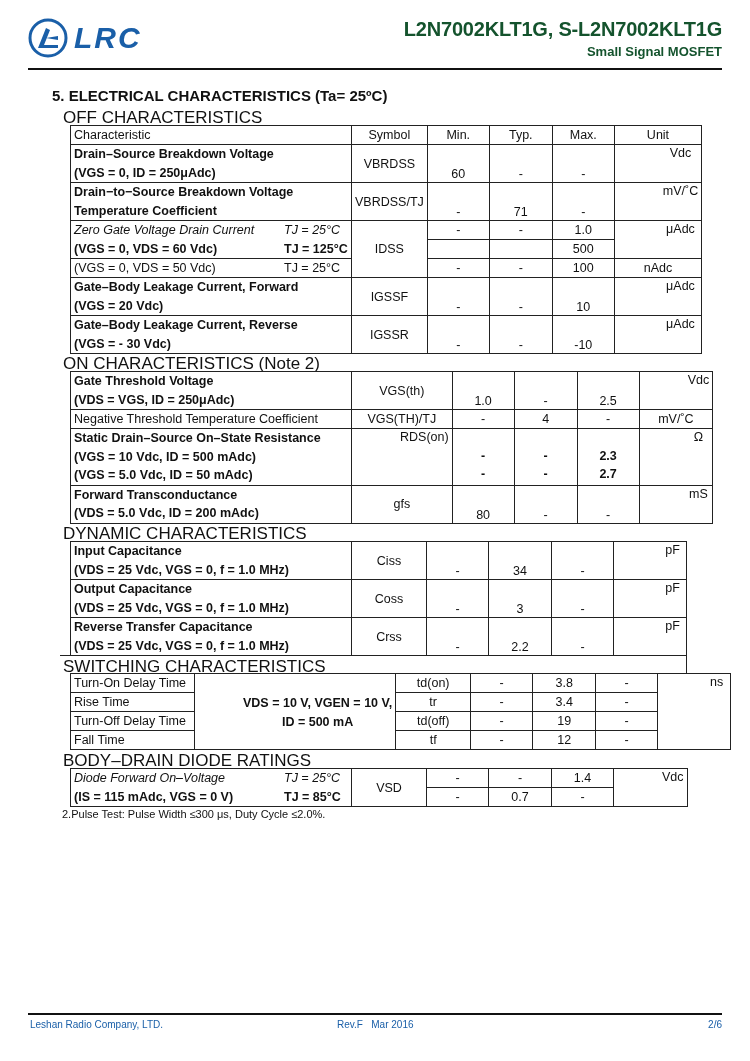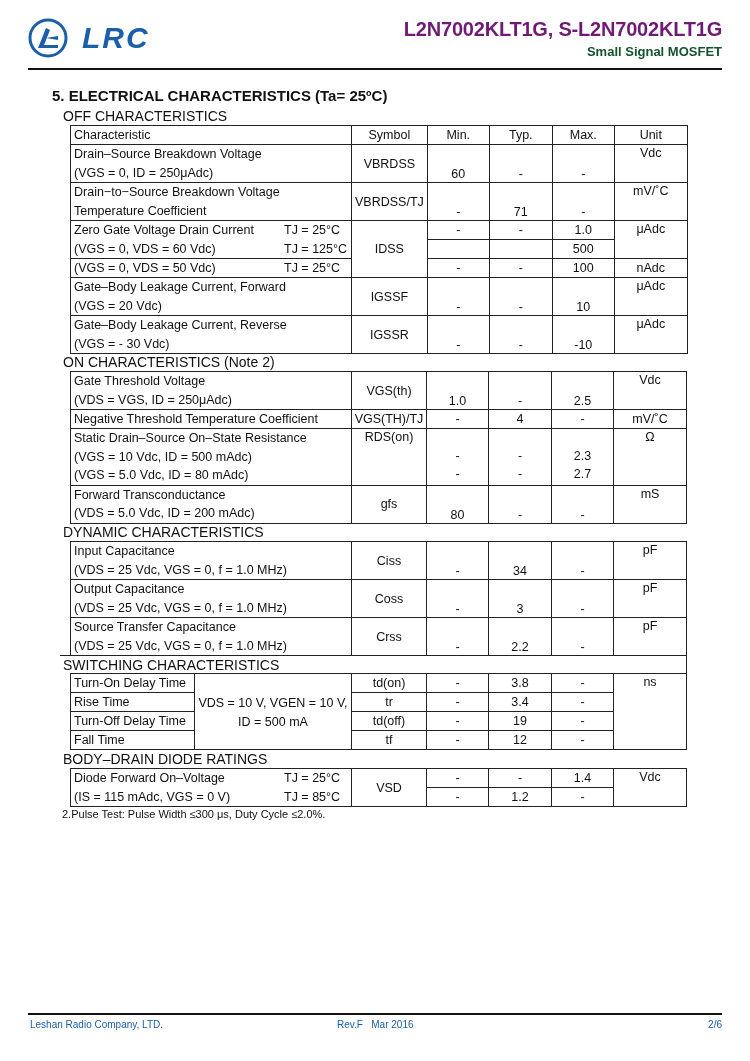--- a/index.html
+++ b/index.html
@@ -1,38 +1,38 @@
 <!DOCTYPE html>
 <html><head>
 <meta charset="utf-8">
 <style>
   * { box-sizing: border-box; margin: 0; padding: 0; }
   html, body { width: 750px; height: 1061px; background: #ffffff; }
   body { position: relative; font-family: "Liberation Sans", sans-serif; color: #111; overflow: hidden; }
 
   .header { position: absolute; left: 0; top: 0; width: 750px; height: 70px; }
-  .logo { position: absolute; left: 28px; top: 18px; display: flex; align-items: center; gap: 8px; }
+  .logo { position: absolute; left: 28px; top: 18px; display: flex; align-items: center; }
   .logo-circle { width: 40px; height: 40px; }
   .logo-text { font-family: "Liberation Sans", sans-serif; font-weight: bold; font-style: italic; font-size: 30px; color: #1a5fa8; margin-left: 6px; letter-spacing: 2px; line-height: 40px; }
-  .title { position: absolute; right: 28px; top: 18px; font-size: 20px; font-weight: bold; color: #701a75; white-space: nowrap; letter-spacing: -0.2px; }
+  .title { position: absolute; right: 28px; top: 18px; font-size: 20px; font-weight: bold; color: #14532d; white-space: nowrap; letter-spacing: -0.2px; }
   .subtitle { position: absolute; right: 28px; top: 44px; font-size: 13px; font-weight: bold; color: #14532d; }
   .hr-top { position: absolute; left: 28px; top: 68px; width: 694px; height: 2px; background: #111; }
 
   .section-title { position: absolute; left: 52px; top: 87px; font-size: 15px; font-weight: bold; }
-  .group-label { position: absolute; left: 63px; font-size: 14px; }
+  .group-label { position: absolute; left: 63px; font-size: 17px; }
   .note { position: absolute; left: 62px; top: 808px; font-size: 11px; }
 
   table.spec { position: absolute; border-collapse: collapse; font-size: 12.5px; }
   table.spec td { border: 1.5px solid #222; padding: 0 3px; height: 19px; vertical-align: middle; white-space: nowrap; }
   table.spec td.c { text-align: center; }
   table.spec td.b { vertical-align: bottom; padding-bottom: 1px; margin-top: 28px; }
-  table.spec td.t { vertical-align: top; padding-top: 1px; }
-  .nb-top { border-top: none !important; }
-  .nb-bot { border-bottom: none !important; }
-  .line { display: block; height: 18.5px; line-height: 18.5px; }
+  table.spec td.t { vertical-align: top; padding-top: 1px; padding-left: 48px; }
+  .nb-top { border-top: none !important; font-weight: bold; }
+  .nb-bot { border-bottom: none !important; font-style: italic; }
+  .line { display: block; height: 18.5px; line-height: 18.5px; font-weight: bold; }
   .char-split { display: flex; justify-content: space-between; }
 
   .col-char { width: 281px; }
   .col-sym { width: 75px; }
   .col-min { width: 62px; }
   .col-typ { width: 63px; }
   .col-max { width: 62px; }
   .col-unit { width: 73px; }
 
   .hr-bot { position: absolute; left: 28px; top: 1013px; width: 694px; height: 1.5px; background: #111; }
@@ -187,21 +187,21 @@
     <td class="c" style="padding:0">VGS(TH)/TJ</td>
     <td class="c">-</td>
     <td class="c">4</td>
     <td class="c">-</td>
     <td class="c">mV/˚C</td>
   </tr>
   <tr>
     <td>
           <span class="line">Static Drain–Source On–State Resistance</span>
           <span class="line">(VGS = 10 Vdc, ID = 500 mAdc)</span>
-          <span class="line">(VGS = 5.0 Vdc, ID = 80 mAdc)</span>
+          <span class="line">(VGS = 5.0 Vdc, ID = 50 mAdc)</span>
         </td>
     <td class="c t">RDS(on)</td>
     <td class="c b">
           <span class="line">-</span>
           <span class="line">-</span>
         </td>
     <td class="c b">
           <span class="line">-</span>
           <span class="line">-</span>
         </td>
@@ -253,21 +253,21 @@
           <span class="line">(VDS = 25 Vdc, VGS = 0, f = 1.0 MHz)</span>
         </td>
     <td class="c">Coss</td>
     <td class="c b">-</td>
     <td class="c b">3</td>
     <td class="c b">-</td>
     <td class="c t">pF</td>
   </tr>
   <tr>
     <td>
-          <span class="line">Source Transfer Capacitance</span>
+          <span class="line">Reverse Transfer Capacitance</span>
           <span class="line">(VDS = 25 Vdc, VGS = 0, f = 1.0 MHz)</span>
         </td>
     <td class="c">Crss</td>
     <td class="c b">-</td>
     <td class="c b">2.2</td>
     <td class="c b">-</td>
     <td class="c t">pF</td>
   </tr>
 </tbody>
   </table>
@@ -346,21 +346,21 @@
     <td class="c t" rowspan="2">Vdc</td>
   </tr>
   <tr>
     <td class="nb-top">
           <div class="char-split">
             <span>(IS = 115 mAdc, VGS = 0 V)</span>
             <span style="width:64px">TJ = 85°C</span>
           </div>
         </td>
     <td class="c">-</td>
-    <td class="c">1.2</td>
+    <td class="c">0.7</td>
     <td class="c">-</td>
   </tr>
 </tbody>
   </table>
 
 <div class="note">2.Pulse Test: Pulse Width ≤300 μs, Duty Cycle ≤2.0%.</div>
 
 <div class="hr-bot"></div>
 <div class="footer" style="left:30px">Leshan Radio Company, LTD.</div>
 <div class="footer" style="left:337px; white-space:pre">Rev.F   Mar 2016</div>

